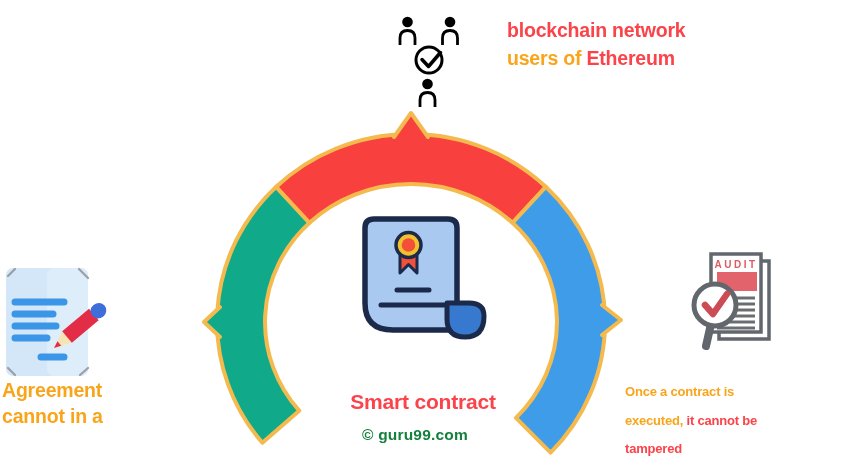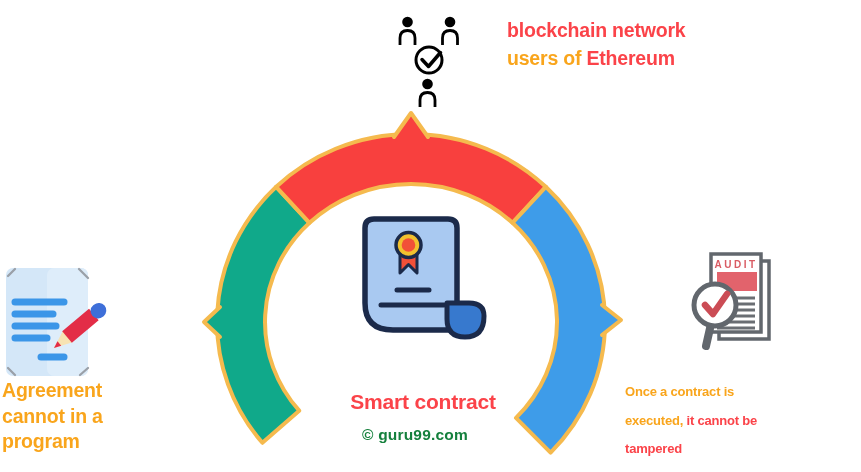--- a/index.html
+++ b/index.html
@@ -106,21 +106,20 @@
   <div class="abs label top-text">
     <div><span class="t-red">blockchain network</span></div>
     <div>
       <span class="t-orange">users of </span><span class="t-red">Ethereum</span>
     </div>
   </div>
 
   <div class="abs label left-text t-orange">
     <div>Agreement</div>
     <div>cannot in a</div>
-    <div>program</div>
   </div>
 
   <div class="abs label right-text">
     <div><span class="t-orange">Once a contract is</span></div>
     <div>
       <span class="t-orange">executed, </span><span class="t-red">it cannot be</span>
     </div>
     <div><span class="t-red">tampered</span></div>
   </div>
 

